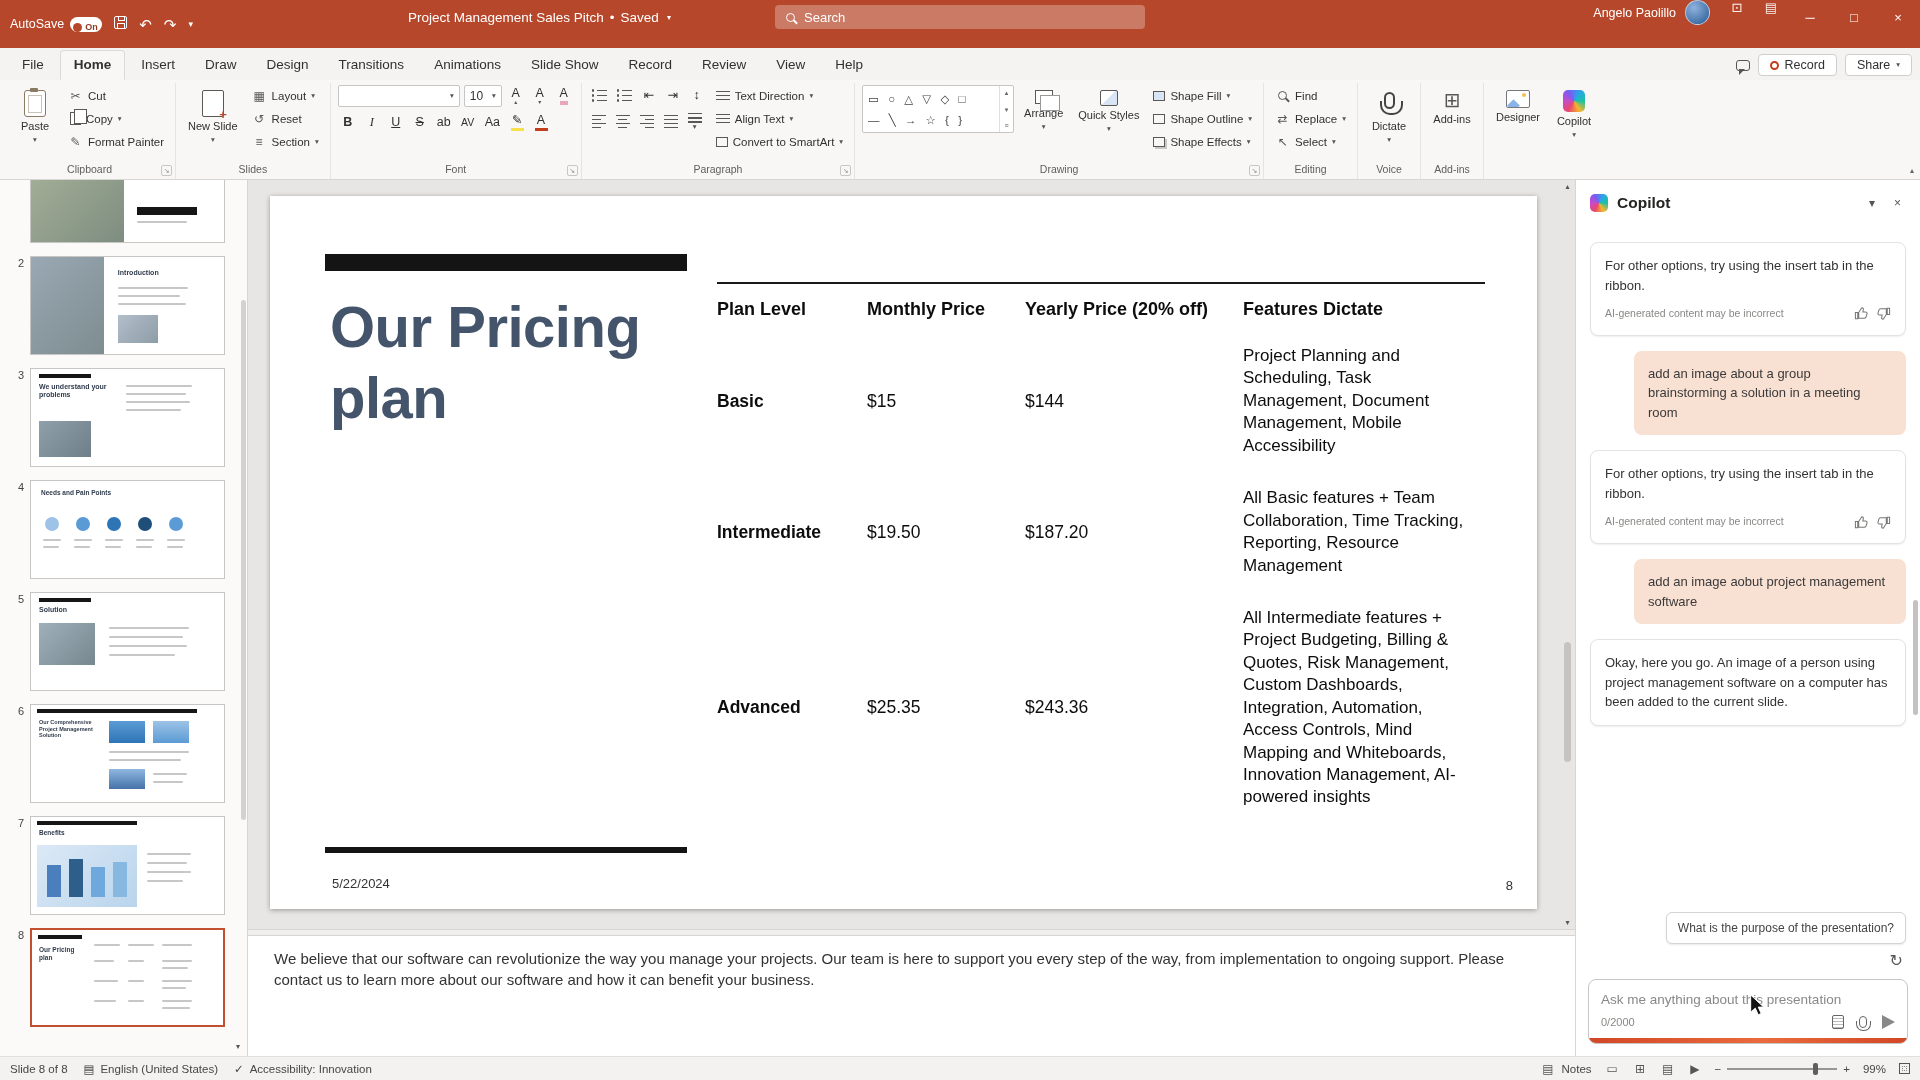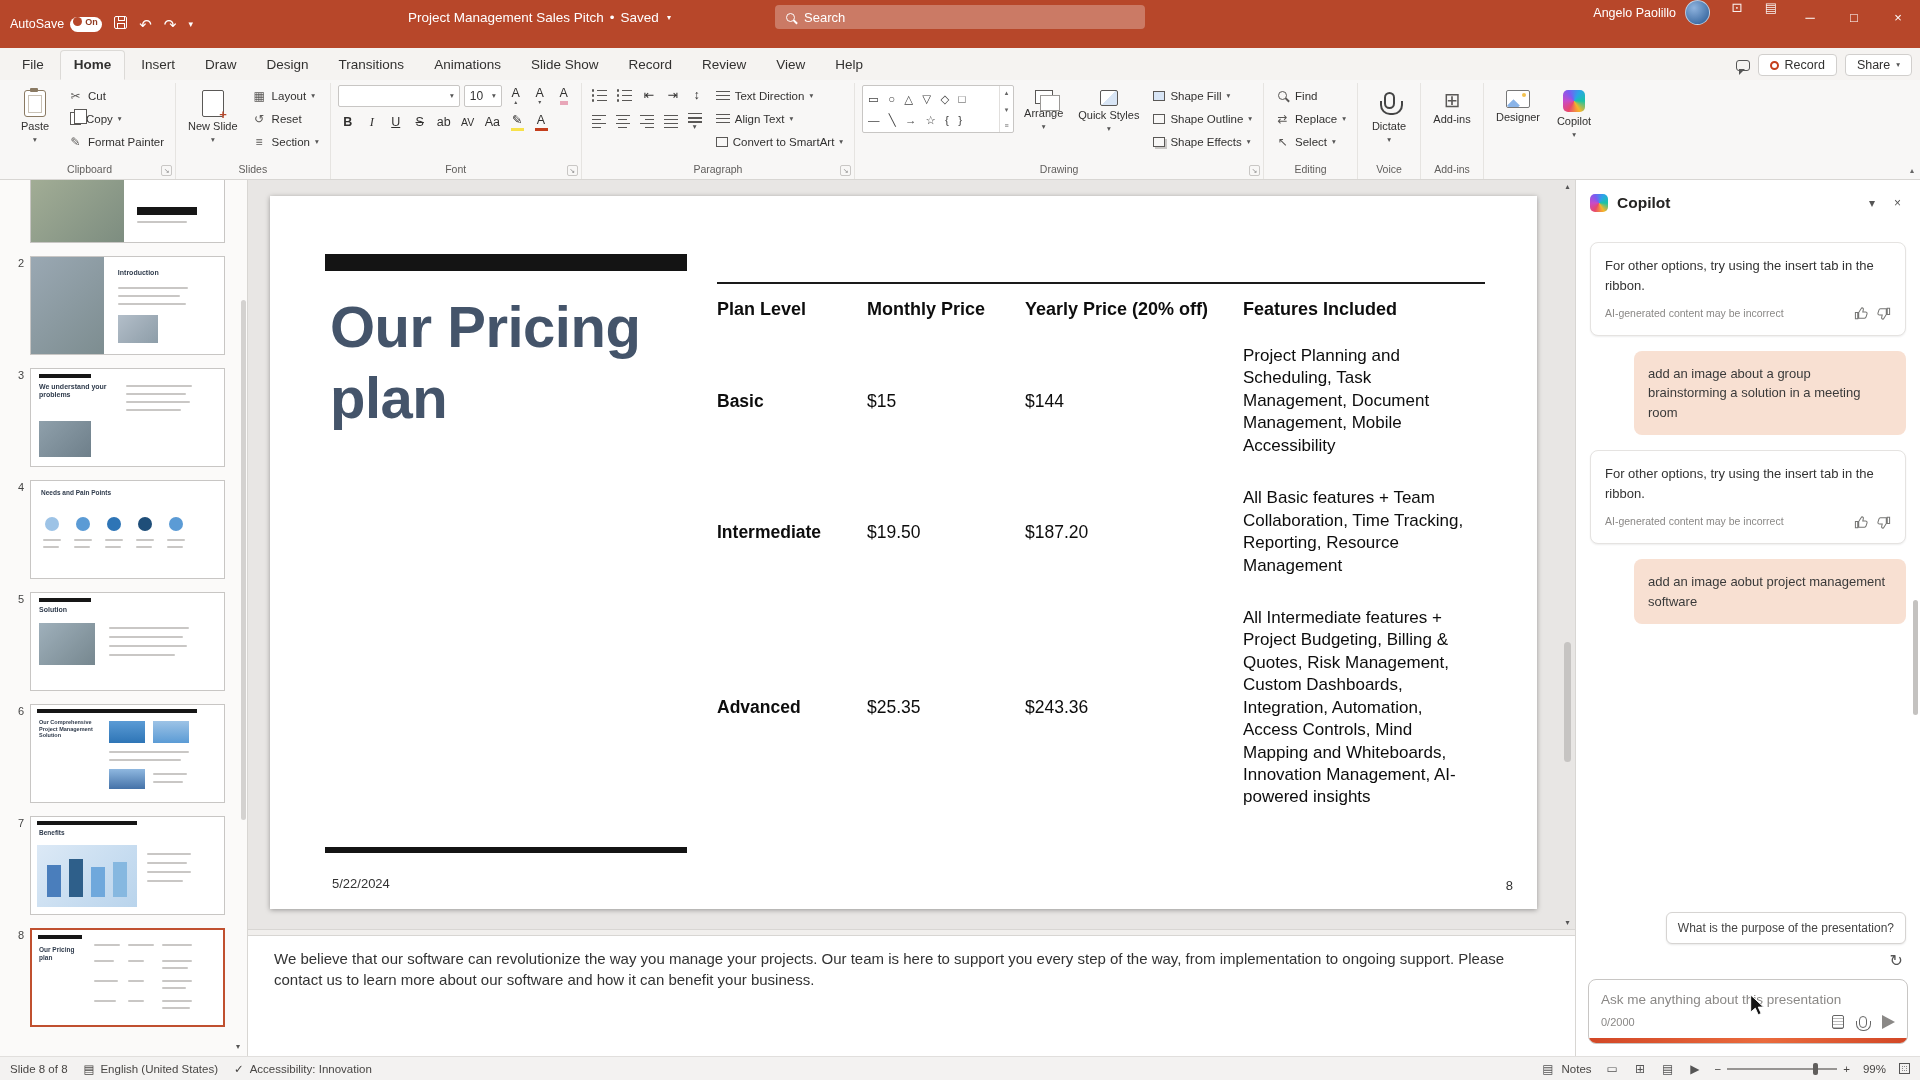--- a/index.html
+++ b/index.html
@@ -3,21 +3,21 @@
 <meta charset="utf-8">
 <style>
 *{margin:0;padding:0;box-sizing:border-box}
 html,body{width:1920px;height:1080px;overflow:hidden}
 body{font-family:"Liberation Sans","DejaVu Sans",sans-serif;font-size:14px;color:#252423;background:#fff;cursor:default}
 .app{width:1920px;height:1080px;display:flex;flex-direction:column;position:relative}
 
 
 .tb{height:48px;background:#b7472a;display:flex;align-items:center;color:#fff;padding-left:10px;gap:12px;position:relative;flex:none}
 .autosave{display:flex;align-items:center;gap:6px;font-size:12.5px}
-.pill{width:32px;height:15px;background:#fff;border-radius:8px;display:flex;align-items:flex-start;gap:3px;padding:0 3px}
+.pill{width:32px;height:15px;background:#fff;border-radius:8px;display:flex;align-items:flex-end;gap:3px;padding:0 3px}
 .pill .knob{width:9px;height:9px;border-radius:50%;background:#b7472a}
 .pill .on{font-size:9px;color:#8f3a21;font-weight:bold}
 .qat{display:flex;align-items:center;gap:12px}
 .gi-w{font-size:15px;color:#fff;line-height:1}
 .gi-w.sm{font-size:9px}
 .icon-save{width:13px;height:13px;border:1.6px solid #fff;border-radius:2px;position:relative;display:inline-block}
 .icon-save::before{content:'';position:absolute;top:-1px;left:3px;width:5px;height:4px;border:1.4px solid #fff;border-top:none}
 .icon-save::after{content:'';position:absolute;bottom:0;left:2px;width:6px;height:4px;border:1.2px solid #fff;border-bottom:none}
 .doc-title{position:absolute;left:408px;top:0;height:34px;display:flex;align-items:center;gap:6px;font-size:13.5px;white-space:nowrap}
 .doc-title .caret-w{font-size:8px;margin-left:2px}
@@ -693,21 +693,21 @@
                 <col style="width:150px">
                 <col style="width:158px">
                 <col style="width:218px">
                 <col style="width:242px">
               </colgroup>
             <thead>
               <tr>
                 <th>Plan Level</th>
                 <th>Monthly Price</th>
                 <th>Yearly Price (20% off)</th>
-                <th>Features Included</th>
+                <th>Features Dictate</th>
               </tr>
             </thead>
             <tbody>
               <tr>
                 <td class="plan">Basic</td>
                 <td>$15</td>
                 <td>$144</td>
                 <td class="features">Project Planning and Scheduling, Task Management, Document Management, Mobile Accessibility</td>
               </tr>
               <tr>
@@ -781,20 +781,23 @@
             <svg class="tico down" viewBox="0 0 16 16">
                 <path d="M1.5 7h2.5v6.5H1.5zM5 13h6.2c.8 0 1.5-.5 1.7-1.3l1-3.4c.3-1-.5-2-1.6-2H9.4l.6-2.7C10.2 2.7 9.5 2 8.7 2c-.4 0-.8.2-1 .6L5 7z" fill="none" stroke="#767674" stroke-width="1.1"></path>
               </svg>
           </div>
         </div>
 
         <div class="msg user">
           <p>add an image aobut project management software</p>
         </div>
 
+        <div class="msg">
+          <p>Okay, here you go. An image of a person using project management software on a computer has been added to the current slide.</p>
+        </div>
       </div>
 
       <div class="sugg">
         <span class="chip">What is the purpose of the presentation?</span>
       </div>
 
       <div class="refresh">
         <span>↻</span>
       </div>
 

